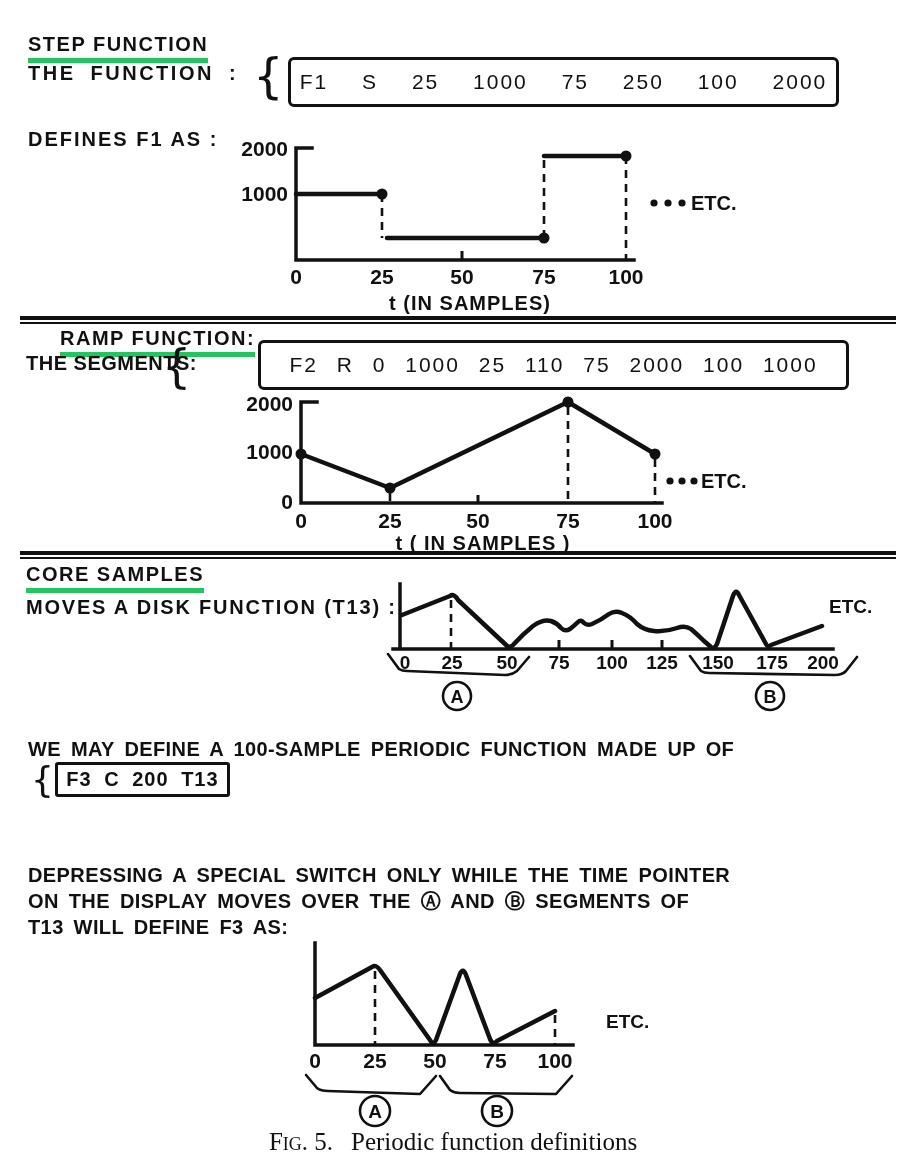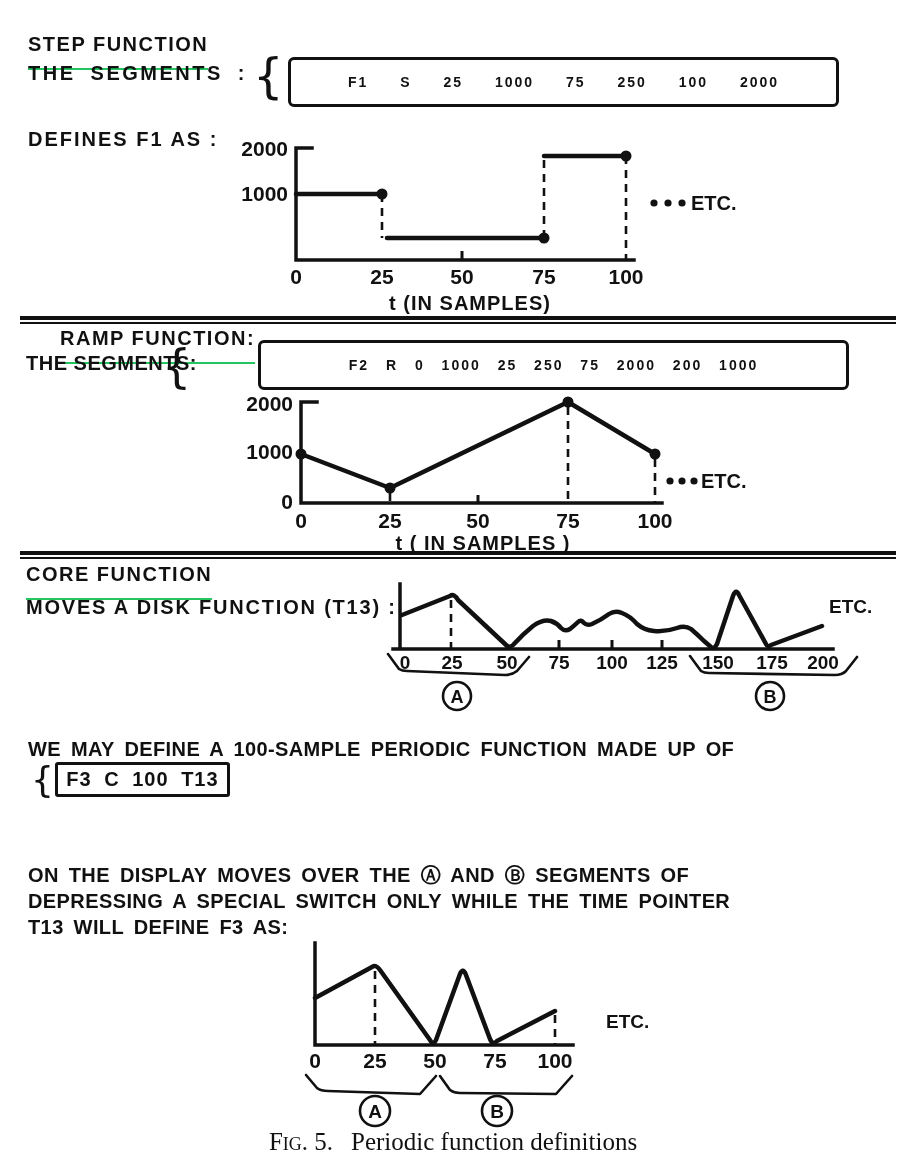--- a/index.html
+++ b/index.html
@@ -1,26 +1,26 @@
 <!DOCTYPE html>
 <html><head>
 <meta charset="utf-8">
 <style>
   html,body{margin:0;padding:0;background:#e8e8e8;}
   .page{position:relative;width:906px;height:1172px;background:#ffffff;overflow:hidden;
         font-family:"Liberation Sans","DejaVu Sans",sans-serif;color:#111;}
   .hand{font-weight:700;color:#111;white-space:nowrap;}
-  .heading{position:absolute;font-size:20px;letter-spacing:1.5px;border-bottom:2px solid #22c55e;padding-bottom:12px;}
+  .heading{position:absolute;font-size:20px;letter-spacing:1.5px;border-bottom:5px solid #22c55e;padding-bottom:2px;}
   .label{position:absolute;font-size:20px;letter-spacing:1.5px;}
   .wide{letter-spacing:2.5px;word-spacing:7px;}
   .brace{position:absolute;font-weight:400;line-height:1;color:#111;
          font-family:"DejaVu Sans","Liberation Sans",sans-serif;}
   .stmtbox{position:absolute;border:3.5px solid #111;border-radius:6px;background:#fff;
            display:flex;align-items:center;justify-content:center;}
-  .stmtbox span{font-size:14px;font-weight:700;letter-spacing:2px;white-space:pre;}
+  .stmtbox span{font-size:21px;font-weight:400;letter-spacing:2px;white-space:pre;}
   .box-f1 span{word-spacing:26px;}
   .box-f2 span{word-spacing:11px;}
   .rule{position:absolute;left:20px;width:876px;height:2px;border-top:4px solid #111;border-bottom:2px solid #111;}
   .para{position:absolute;font-size:20px;font-weight:700;letter-spacing:0.4px;word-spacing:4px;color:#111;}
   .para .pline{line-height:26px;white-space:nowrap;}
   .inline-row{display:flex;align-items:center;}
   .inline-brace{font-size:36px;font-weight:400;line-height:30px;margin:0 1px 0 3px;
                 font-family:"DejaVu Sans","Liberation Sans",sans-serif;}
   .inline-box{border:3px solid #111;border-radius:3px;padding:1px 8px 2px 8px;font-size:20px;
               letter-spacing:1px;word-spacing:6px;white-space:pre;}
@@ -36,21 +36,21 @@
   .caption{position:absolute;left:0;top:1128px;width:906px;text-align:center;
            font-family:"Liberation Serif","DejaVu Serif",serif;font-size:25px;color:#111;}
   .caption .fig{font-variant:small-caps;margin-right:18px;text-align:center;}
 </style>
 </head>
 <body>
 
 <div class="page">
 
   <div class="heading hand" style="left:28px;top:33px;">STEP FUNCTION</div>
-  <div class="label hand wide" style="left:28px;top:62px;">THE SEGMENTS :</div>
+  <div class="label hand wide" style="left:28px;top:62px;">THE FUNCTION :</div>
   <div class="brace" style="left:253px;top:52px;font-size:48px;">{</div>
   <div class="stmtbox box-f1" style="left:288px;top:57px;width:545px;height:44px;">
     <span>F1 S 25 1000 75 250 100 2000</span>
   </div>
   <div class="label hand" style="left:28px;top:128px;letter-spacing:2px;text-align:right;">DEFINES F1 AS :</div>
 
   <svg style="left:238px;top:128px;" width="580" height="190" viewBox="0 0 580 190">
     <path class="axis" d="M58,20 H74 M58,20 V132 M58,132 H396"></path>
     <path class="tick" d="M224,123 V132"></path>
     <text x="50" y="28" font-size="21" text-anchor="end">2000</text>
@@ -75,21 +75,21 @@
     <text x="453" y="82" font-size="20">ETC.</text>
     <text x="232" y="182" font-size="20" text-anchor="middle" letter-spacing="1">t (IN SAMPLES)</text>
   </svg>
 
   <div class="rule" style="top:316px;"></div>
 
   <div class="heading hand" style="left:26px;top:327px;margin-left:34px;">RAMP FUNCTION:</div>
   <div class="label hand" style="left:26px;top:352px;letter-spacing:0.5px;">THE SEGMENTS:</div>
   <div class="brace" style="left:162px;top:343px;font-size:46px;">{</div>
   <div class="stmtbox box-f2" style="left:258px;top:340px;width:585px;height:44px;">
-    <span>F2 R 0 1000 25 250 75 2000 200 1000</span>
+    <span>F2 R 0 1000 25 110 75 2000 100 1000</span>
   </div>
 
   <svg style="left:236px;top:388px;" width="580" height="170" viewBox="0 0 580 170">
     <path class="axis" d="M65,14 H81 M65,14 V115 M65,115 H426"></path>
     <path class="tick" d="M242,107 V115"></path>
     <text x="57" y="23" font-size="21" text-anchor="end">2000</text>
     <text x="57" y="71" font-size="21" text-anchor="end">1000</text>
     <text x="57" y="121" font-size="21" text-anchor="end">0</text>
     <path class="seg" d="M65,66 L154,100 L332,14 L419,66"></path>
     <path class="dash" d="M154,105 V115"></path>
@@ -106,21 +106,21 @@
     <text x="419" y="140" font-size="21" text-anchor="middle">100</text>
     <circle class="dot" cx="434" cy="93" r="3.6"></circle>
     <circle class="dot" cx="446" cy="93" r="3.6"></circle>
     <circle class="dot" cx="458" cy="93" r="3.6"></circle>
     <text x="465" y="100" font-size="20">ETC.</text>
     <text x="247" y="162" font-size="20" text-anchor="middle" letter-spacing="1">t ( IN SAMPLES )</text>
   </svg>
 
   <div class="rule" style="top:551px;"></div>
 
-  <div class="heading hand" style="left:26px;top:563px;">CORE FUNCTION</div>
+  <div class="heading hand" style="left:26px;top:563px;">CORE SAMPLES</div>
   <div class="label hand" style="left:26px;top:596px;letter-spacing:1.8px;">MOVES A DISK FUNCTION (T13) :</div>
 
   <svg style="left:385px;top:572px;" width="520" height="150" viewBox="0 0 520 150">
     <path class="axis" d="M15,12 V77 M8,77 H448"></path>
     <path class="tick" d="M174,68 V77 M227,68 V77 M277,68 V77"></path>
     <path class="dash" d="M66,28 V77"></path>
     <path class="seg" d="M17,43 L65,24 Q69,21 73,28 L120,72 Q124,77 128,73 Q138,62 148,54 Q158,47 166,49 Q172,51 176,56 Q180,60 185,57 Q190,53 193,50 Q196,47 199,51 Q202,54 207,52 Q216,48 224,42 Q230,38 237,41 Q245,44 252,52 Q259,58 269,59 Q281,60 292,56 Q300,53 306,57 Q313,63 319,69 L326,75 Q329,78 332,72 L348,24 Q351,16 354,23 L381,72 Q383,76 386,73 L437,54"></path>
     <text x="20" y="97" font-size="19" text-anchor="middle">0</text>
     <text x="67" y="97" font-size="19" text-anchor="middle">25</text>
     <text x="122" y="97" font-size="19" text-anchor="middle">50</text>
@@ -136,27 +136,27 @@
     <text x="72" y="131" font-size="18" text-anchor="middle">A</text>
     <circle class="circ" cx="385" cy="124" r="14"></circle>
     <text x="385" y="131" font-size="18" text-anchor="middle">B</text>
     <text x="444" y="41" font-size="19">ETC.</text>
   </svg>
 
   <div class="para" style="left:28px;top:736px;">
     <div class="pline">WE MAY DEFINE A 100-SAMPLE PERIODIC FUNCTION MADE UP OF</div>
     <div class="pline inline-row">
       <span class="inline-brace">{</span>
-      <span class="inline-box">F3 C 100 T13</span>
+      <span class="inline-box">F3 C 200 T13</span>
     </div>
   </div>
 
   <div class="para" style="left:28px;top:862px;">
+    <div class="pline">DEPRESSING A SPECIAL SWITCH ONLY WHILE THE TIME POINTER</div>
     <div class="pline">ON THE DISPLAY MOVES OVER THE Ⓐ AND Ⓑ SEGMENTS OF</div>
-    <div class="pline">DEPRESSING A SPECIAL SWITCH ONLY WHILE THE TIME POINTER</div>
     <div class="pline">T13 WILL DEFINE F3 AS:</div>
   </div>
 
   <svg style="left:288px;top:935px;" width="410" height="195" viewBox="0 0 410 195">
     <path class="axis" d="M27,8 V110 M27,110 H285"></path>
     <path class="dash" d="M87,36 V110"></path>
     <path class="dash" d="M267,80 V110"></path>
     <path class="seg" d="M27,63 L84,32 Q88,29 92,35 L142,105 Q145,111 148,105 L172,39 Q175,32 178,40 L202,104 Q205,111 209,106 L267,76"></path>
     <text x="27" y="133" font-size="21" text-anchor="middle">0</text>
     <text x="87" y="133" font-size="21" text-anchor="middle">25</text>

